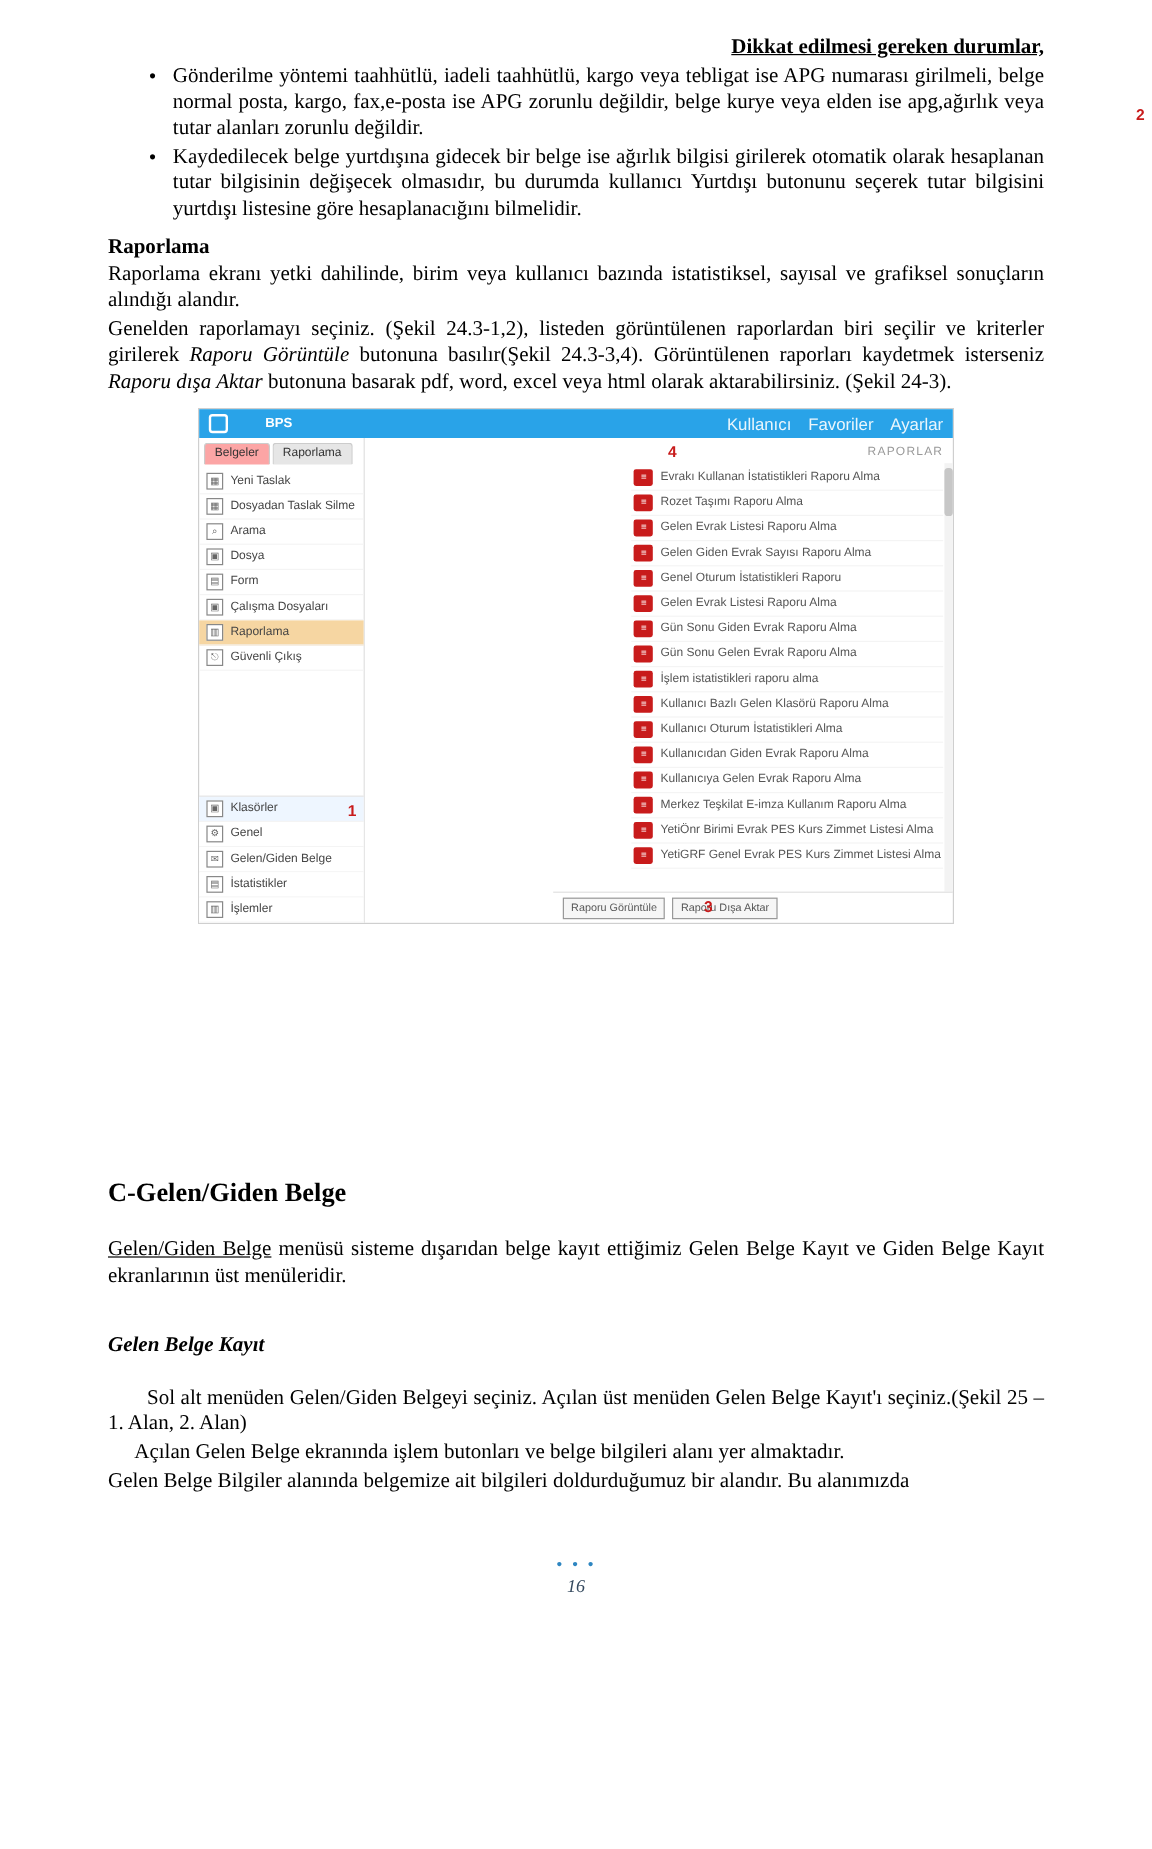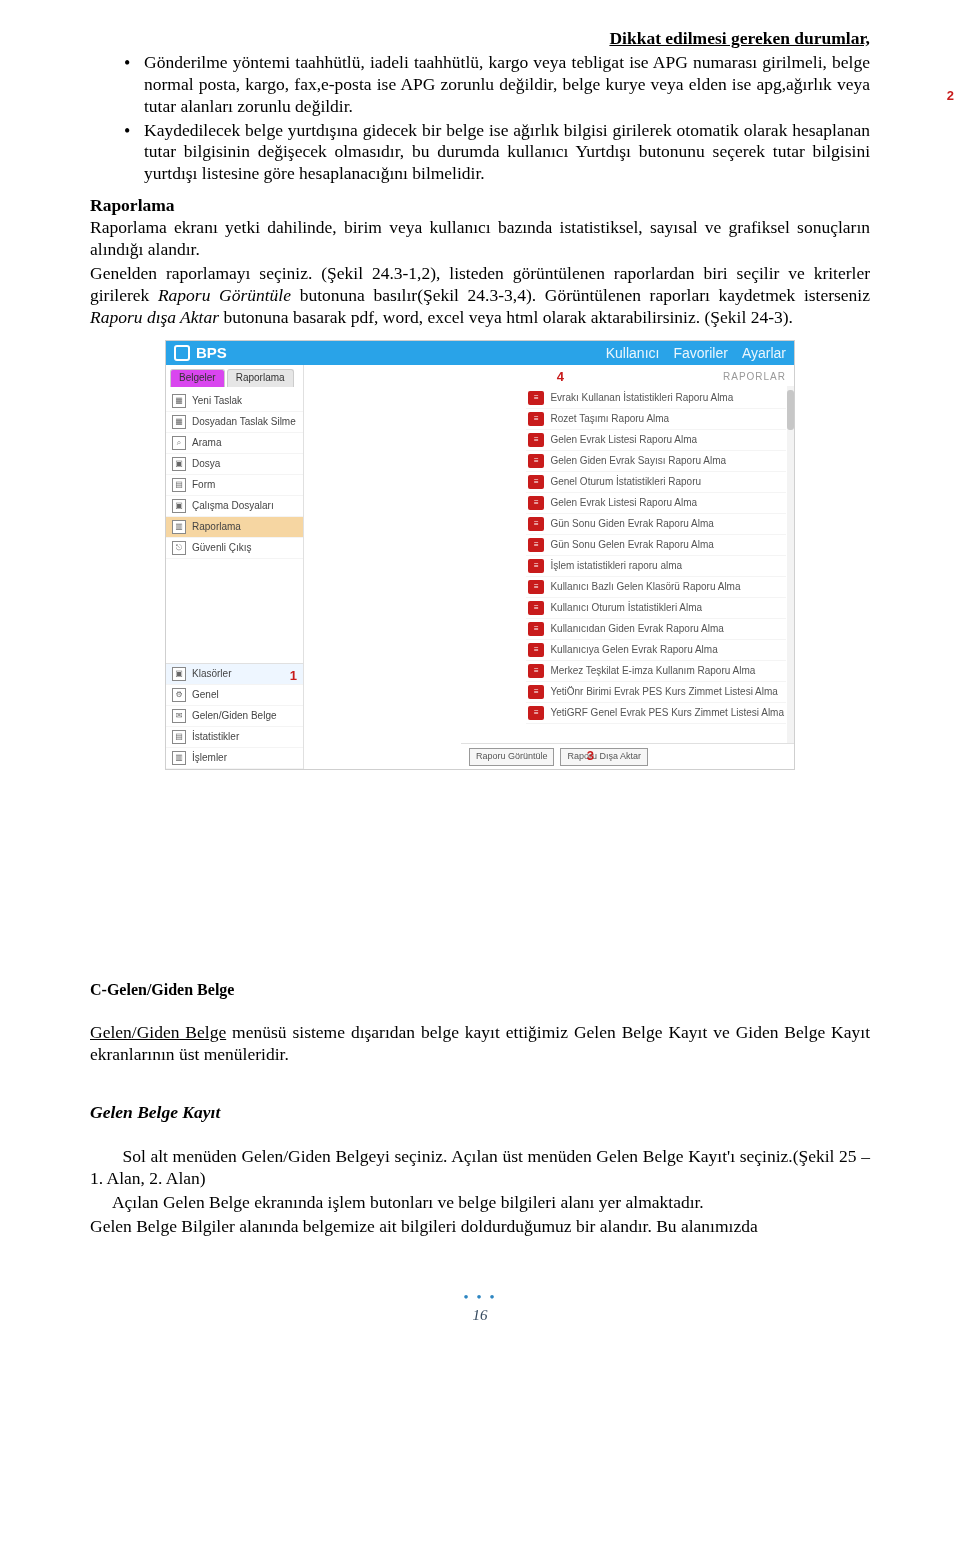--- a/index.html
+++ b/index.html
@@ -30,29 +30,29 @@
       font-family:Arial, Helvetica, sans-serif;
       font-size:10px; color:#333;
       background:#fff;
     }
     .shot-header {
       height:24px; background:#29a3e8;
       display:flex; align-items:center;
       color:#fff; padding:0 8px; gap:6px;
     }
     .shot-header .logo { width:16px; height:16px; border:2px solid #fff; border-radius:3px; }
-    .shot-header .bps { font-weight:bold; font-size:15px; }
+    .shot-header .bps { font-weight:bold; font-size:11px;margin-left:25px; }
     .shot-header .spacer { flex:1; }
     .shot-header .hitem { font-size:14px; opacity:.9; margin-left:8px; }
     .shot-body { flex:1; display:flex; }
     .shot-left { width:138px; border-right:1px solid #e0e0e0; display:flex; flex-direction:column; }
     .tabbar { display:flex; gap:2px; padding:4px 4px 0 4px; }
     .tab {
       font-size:10px; padding:2px 8px;
-      background:#d946ef; border:1px solid #ccc; border-bottom:none;
+      background:#fca5a5; border:1px solid #ccc; border-bottom:none;
       border-radius:3px 3px 0 0;
     }
     .tab.active { background:#e6e6e6; }
     .lnav { padding:4px 0; flex:1; }
     .lnav-item {
       display:flex; align-items:center; gap:6px;
       padding:3px 6px; font-size:10px; color:#444;
       border-bottom:1px solid #f4f4f4;
     }
     .lnav-item.selected { background:#f6d6a2; }
@@ -99,21 +99,21 @@
       display:flex; align-items:center; padding:0 140px 0 8px;
       position:relative;
     }
     .shot-footer .btn {
       font-size:9px; border:1px solid #999;
       padding:2px 6px; background:#f6f6f6; margin-right:6px;
       color:#555;
     }
     
     .bigsec {
-      font-weight:bold; font-size:16px;
+      font-weight:bold; font-size:22px;
       margin-top:210px; margin-bottom:22px;
     }
     .subhead {
       font-weight:bold; font-style:italic;
       font-size:17.5px; margin-top:36px; margin-bottom:22px;
     }
     .page-num {
       text-align:center; margin-top:50px; font-size:15px; font-style:italic;
       color:#34495e;
     }

